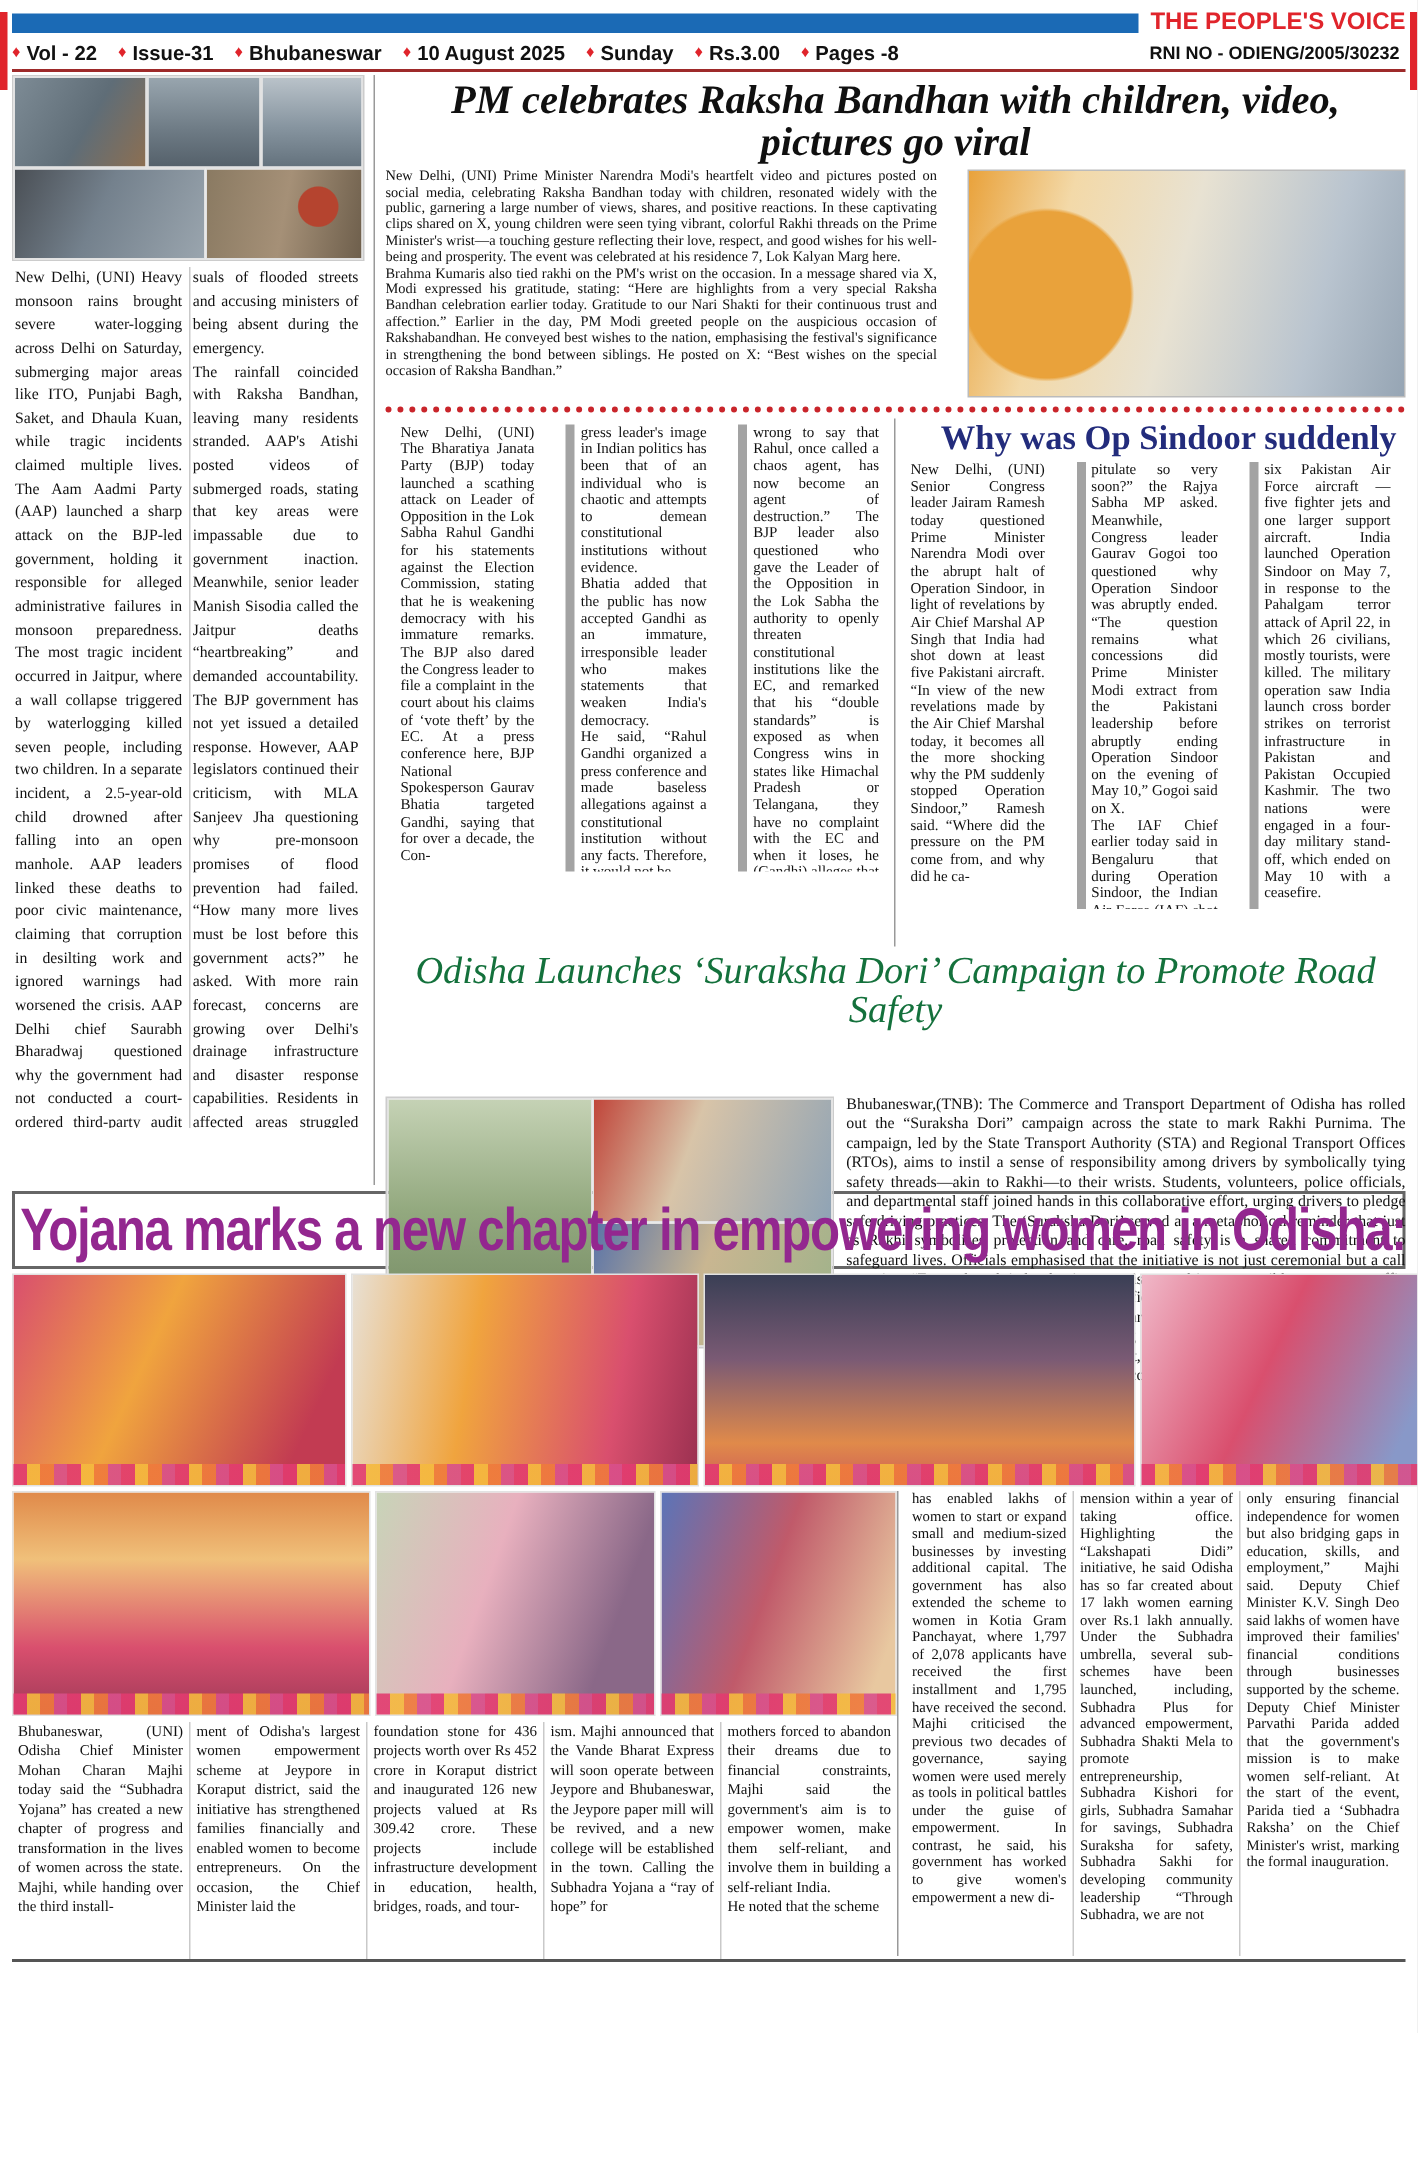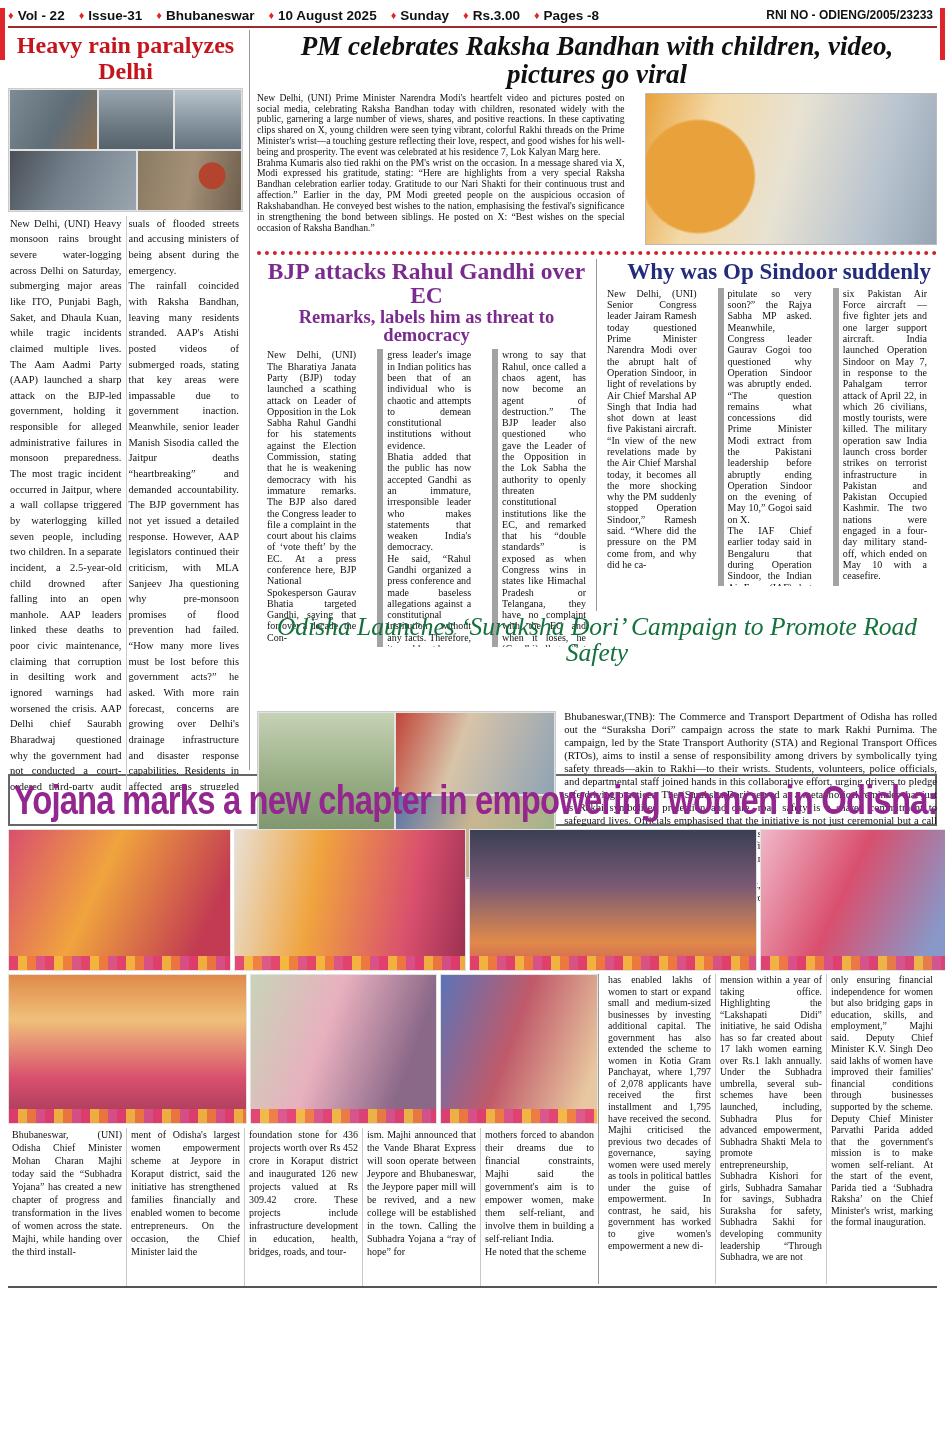--- a/index.html
+++ b/index.html
@@ -99,20 +99,24 @@
   .br-cols .c { width:33.33%; padding:0 4px; font-size:9.8px; line-height:1.18; }
   .br-cols .c + .c { border-left:1px solid #c9c9c9; }
 </style>
 </head>
 <body>
 
 <div class="page">
   <div class="corner-mark left"></div>
   <div class="corner-mark right"></div>
 
+  <div class="bar-row">
+    <div class="blue-bar"></div>
+    <div class="tagline">THE PEOPLE'S VOICE</div>
+  </div>
   <div class="info-row">
     <span class="info-seg">
         <span class="diamond">♦</span>
         <span>Vol - 22</span>
       </span>
     <span class="info-seg">
         <span class="diamond">♦</span>
         <span>Issue-31</span>
       </span>
     <span class="info-seg">
@@ -128,27 +132,26 @@
         <span>Sunday</span>
       </span>
     <span class="info-seg">
         <span class="diamond">♦</span>
         <span>Rs.3.00</span>
       </span>
     <span class="info-seg">
         <span class="diamond">♦</span>
         <span>Pages -8</span>
       </span>
-    <span class="rni">RNI NO - ODIENG/2005/23233</span>
+    <span class="rni">RNI NO - ODIENG/2005/30232</span>
   </div>
 
   <div class="top-section">
 
     <div class="left-block">
-      <div class="h-red">Heavy rain paralyzes Delhi</div>
       <div class="collage-delhi">
         <div class="row">
           <div class="ph" style="width:38%;background:linear-gradient(120deg,#7d8b95,#5f6d77 55%,#8c6f52)"></div>
           <div class="ph" style="width:33%;background:linear-gradient(#98a5ae,#6d7a84 60%,#55616b)"></div>
           <div class="ph" style="width:29%;background:linear-gradient(#b9c2c9,#8795a0 55%,#64727d)"></div>
         </div>
         <div class="row">
           <div class="ph" style="width:55%;background:linear-gradient(115deg,#4a4f55,#74818d 45%,#9aa5ae)"></div>
           <div class="ph" style="width:45%;background:radial-gradient(circle at 72% 42%,#b5442f 0 16%,transparent 17%),linear-gradient(100deg,#8a7a62,#a59077 50%,#6e5f4c)"></div>
         </div>
@@ -170,24 +173,20 @@
             <div class="t-just">Brahma Kumaris also tied rakhi on the PM's wrist on the occasion. In a message shared via X, Modi expressed his gratitude, stating: “Here are highlights from a very special Raksha Bandhan celebration earlier today. Gratitude to our Nari Shakti for their continuous trust and affection.” Earlier in the day, PM Modi greeted people on the auspicious occasion of Rakshabandhan. He conveyed best wishes to the nation, emphasising the festival's significance in strengthening the bond between siblings. He posted on X: “Best wishes on the special occasion of Raksha Bandhan.”</div>
           </div>
           <div class="pm-photo ph" style="background:radial-gradient(circle at 18% 55%,#e9a23b 0 22%,transparent 23%),linear-gradient(105deg,#e9a23b,#f3d9a8 22%,#e8e2d2 48%,#b9c4cf 78%,#96a5b4)"></div>
         </div>
       </div>
 
       <div class="dotted-rule"></div>
 
       <div class="duo-row">
         <div class="duo-half first">
-          <div class="h-bjp">
-            <span class="l1">BJP attacks Rahul Gandhi over EC</span>
-            <span class="l2">Remarks, labels him as threat to democracy</span>
-          </div>
           <div class="cols3">
             <div class="c t-just">New Delhi, (UNI) The Bharatiya Janata Party (BJP) today launched a scathing attack on Leader of Opposition in the Lok Sabha Rahul Gandhi for his statements against the Election Commission, stating that he is weakening democracy with his immature remarks. The BJP also dared the Congress leader to file a complaint in the court about his claims of ‘vote theft’ by the EC. At a press conference here, BJP National Spokesperson Gaurav Bhatia targeted Gandhi, saying that for over a decade, the Con-</div>
             <div class="c t-just">gress leader's image in Indian politics has been that of an individual who is chaotic and attempts to demean constitutional institutions without evidence.
 Bhatia added that the public has now accepted Gandhi as an immature, irresponsible leader who makes statements that weaken India's democracy.
 He said, “Rahul Gandhi organized a press conference and made baseless allegations against a constitutional institution without any facts. Therefore, it would not be</div>
             <div class="c t-just">wrong to say that Rahul, once called a chaos agent, has now become an agent of destruction.” The BJP leader also questioned who gave the Leader of the Opposition in the Lok Sabha the authority to openly threaten constitutional institutions like the EC, and remarked that his “double standards” is exposed as when Congress wins in states like Himachal Pradesh or Telangana, they have no complaint with the EC and when it loses, he (Gandhi) alleges that the ECI is compromised.</div>
           </div>
         </div>
         <div class="duo-half">
           <div class="h-sin">

